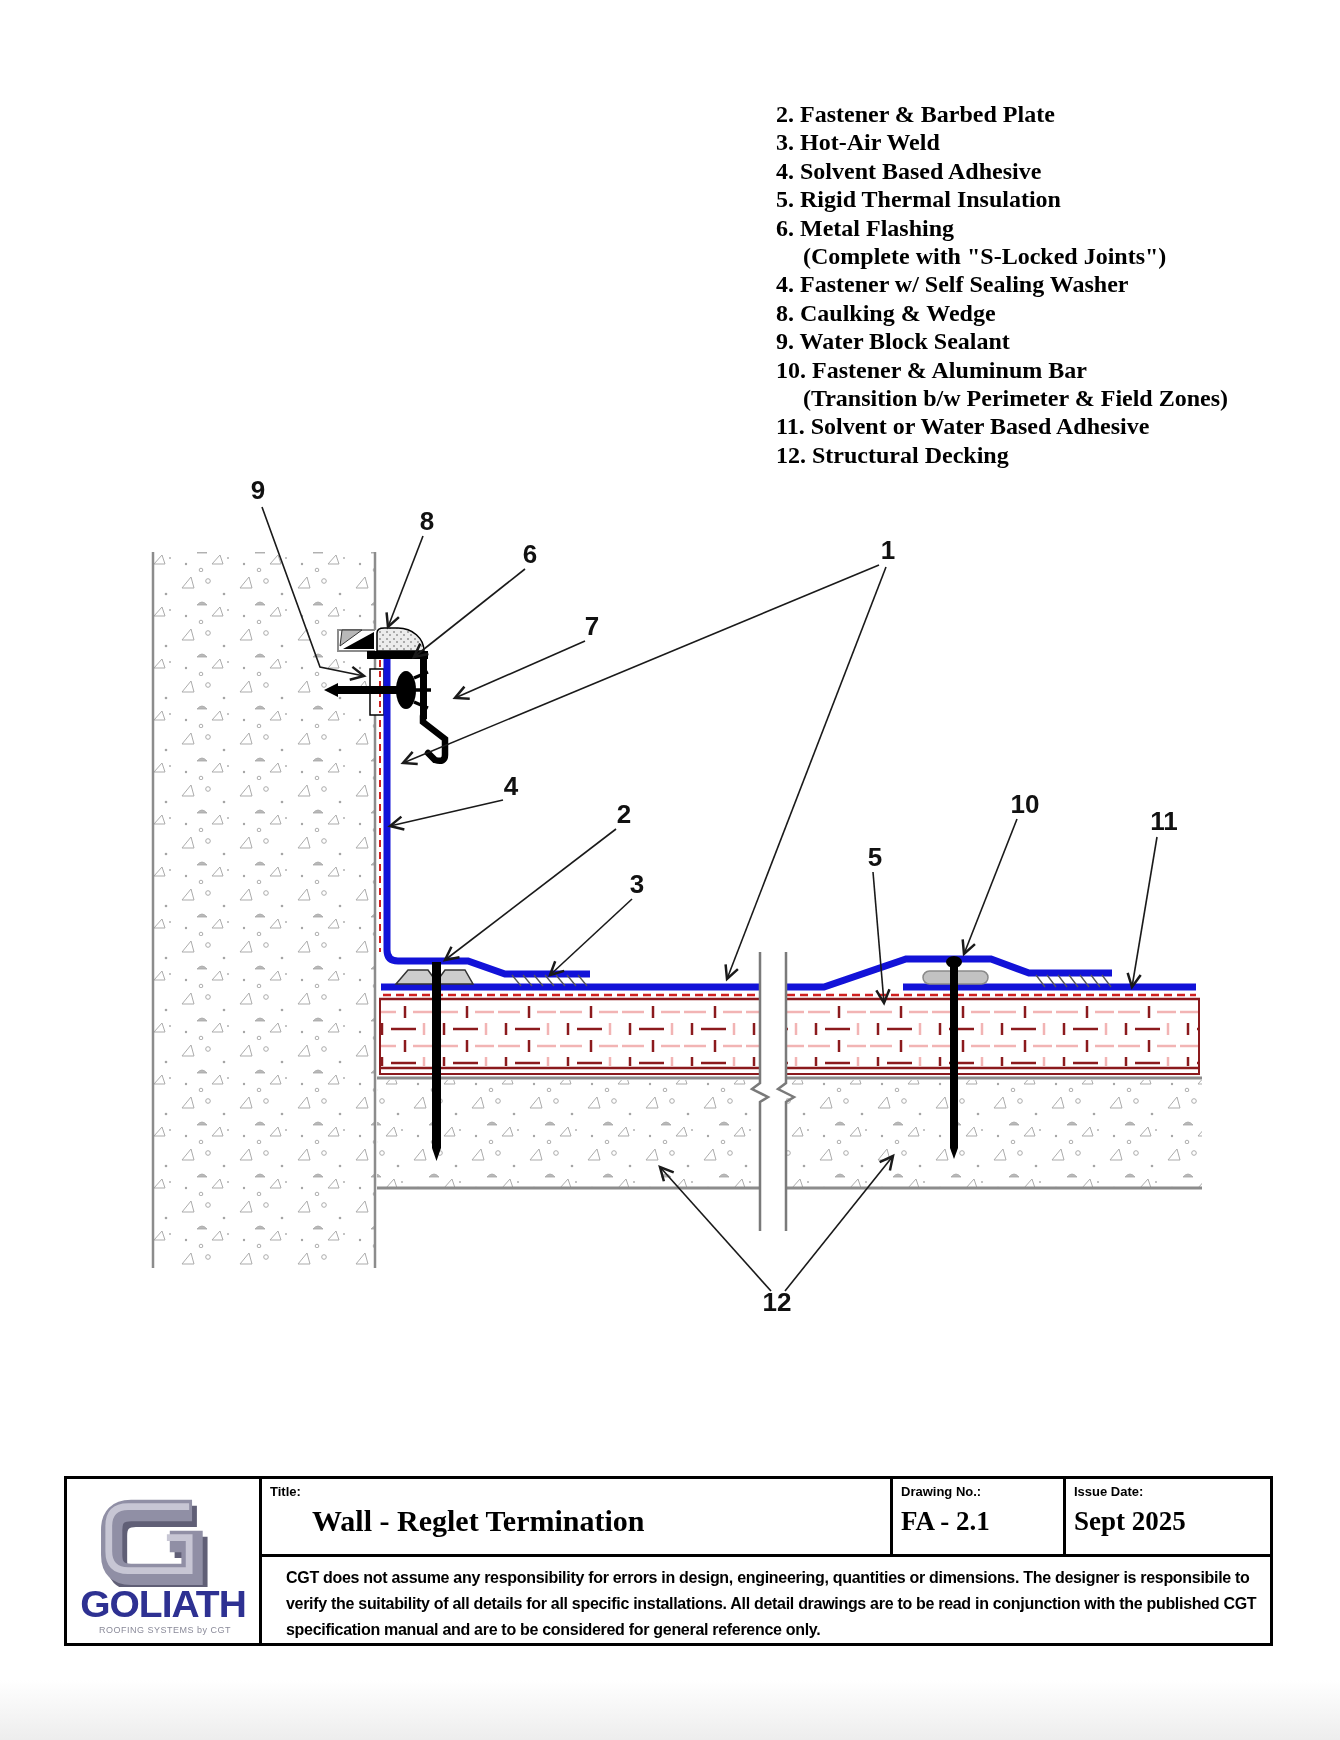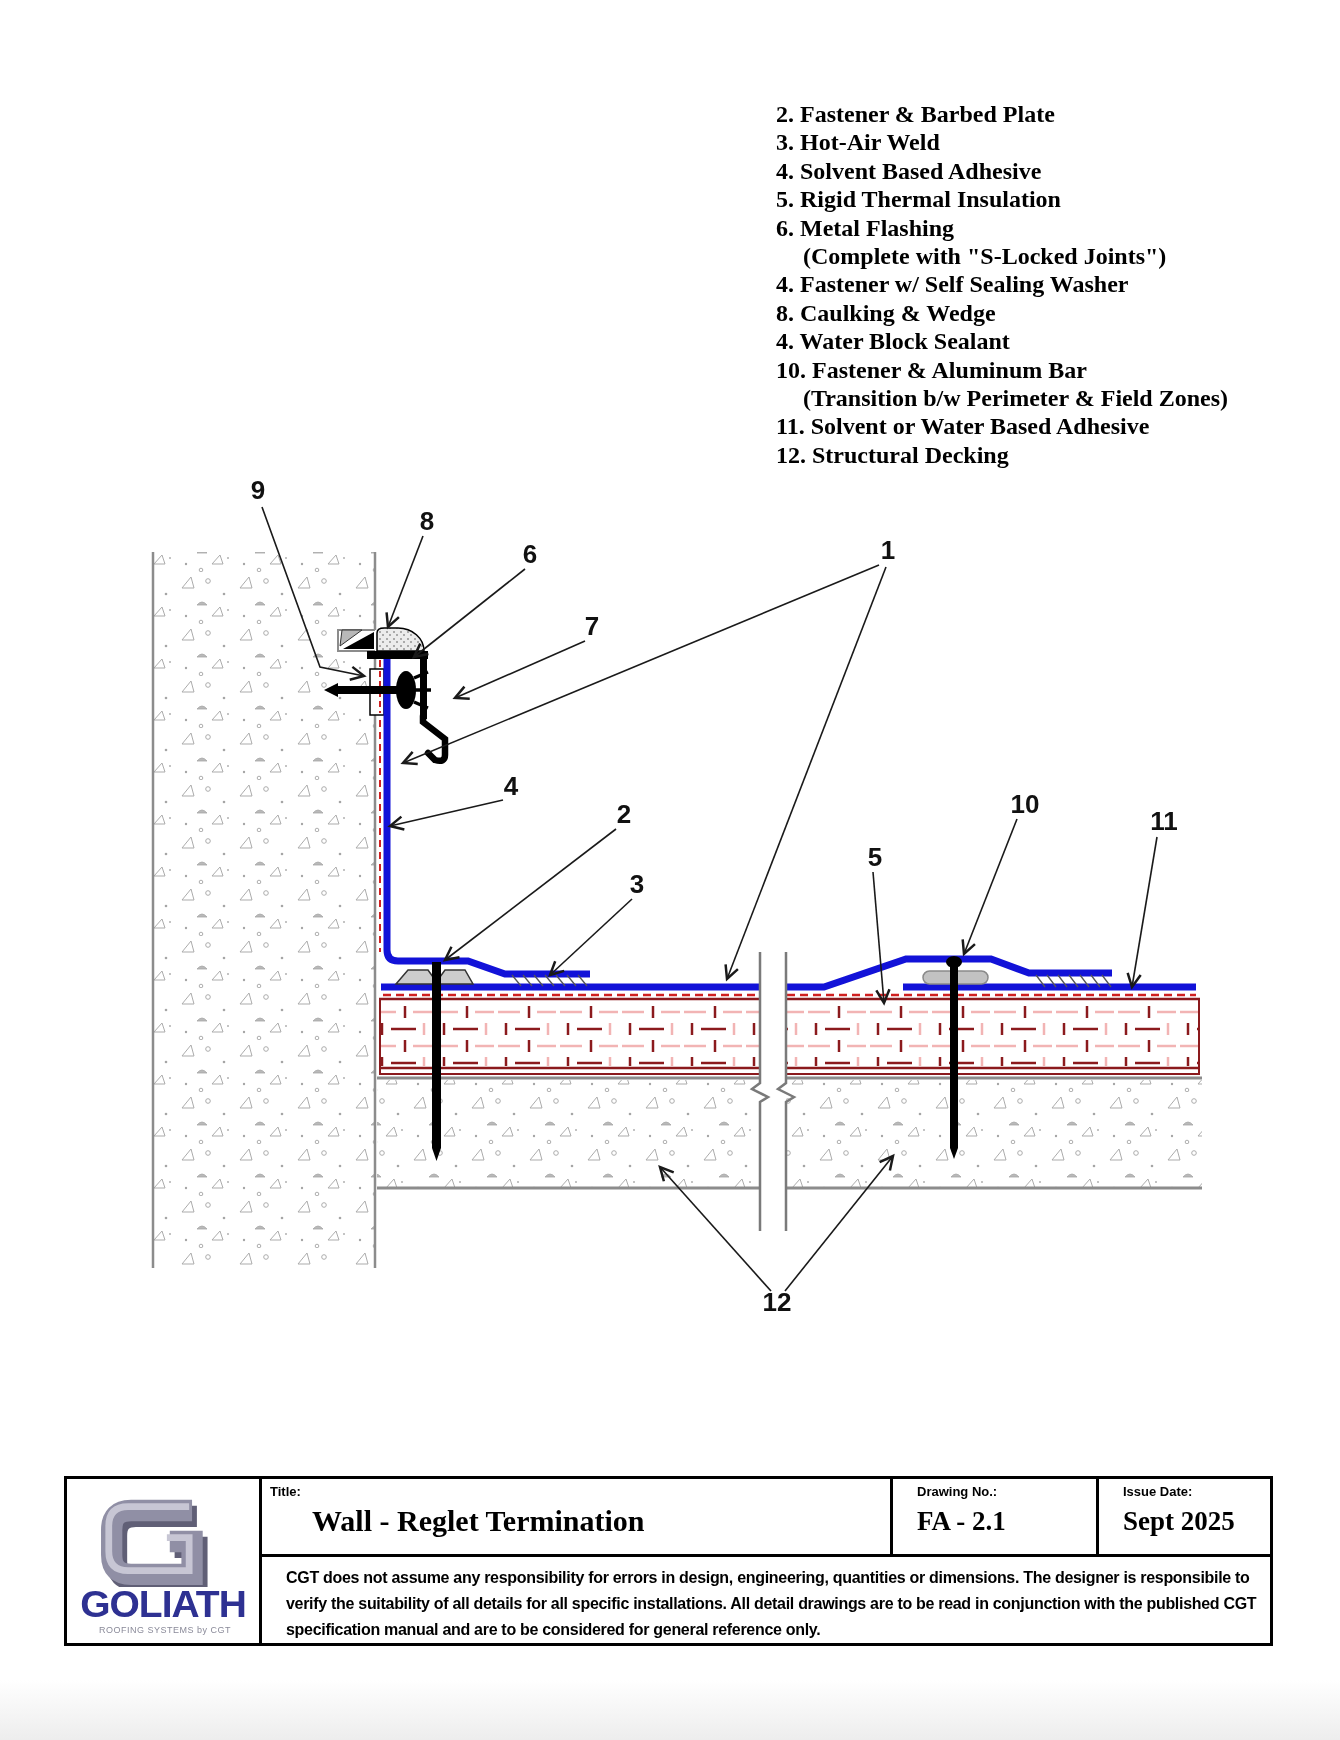--- a/index.html
+++ b/index.html
@@ -21,23 +21,23 @@
     position:absolute;left:64px;top:1476px;width:1203px;height:164px;
     border:3px solid #000;display:flex;background:#fff;
   }
   .tb-logo{width:195px;border-right:3px solid #000;display:flex;flex-direction:column;
     align-items:center;padding-top:16px;box-sizing:border-box;}
   .logo-word{font-weight:bold;font-size:39px;color:#2e3192;letter-spacing:-1px;
     line-height:36px;transform:scaleY(0.95);}
   .logo-tag{font-size:9px;color:#8a8a99;letter-spacing:0.5px;margin-top:2px;
     align-self:flex-end;margin-right:28px;}
   .tb-right{flex:1;display:flex;flex-direction:column;}
-  .tb-top{height:86px;display:flex;border-bottom:3px solid #000;gap:16px;}
+  .tb-top{height:86px;display:flex;border-bottom:3px solid #000;}
   .tb-title{width:631px;border-right:3px solid #000;padding:5px 8px;box-sizing:border-box;}
-  .tb-drw{width:190px;border-right:3px solid #000;padding:5px 8px;box-sizing:border-box;}
+  .tb-drw{width:173px;border-right:3px solid #000;padding:5px 8px;box-sizing:border-box;}
   .tb-iss{flex:1;padding:5px 8px;box-sizing:border-box;}
   .cell-label{font-size:13px;font-weight:bold;color:#000;}
   .tb-title-text{font-family:"Liberation Serif",serif;font-weight:bold;font-size:30px;
     margin:5px 0 0 42px;color:#000;}
   .tb-val{font-family:"Liberation Serif",serif;font-weight:bold;font-size:27px;
     text-align:left;margin-top:7px;color:#000;}
   .tb-disc{flex:1;padding:8px 6px 0 24px;font-size:16px;font-weight:bold;
     line-height:26px;letter-spacing:-0.3px;color:#000;}
   .pagefade{position:absolute;left:0;right:0;bottom:0;height:60px;
     background:linear-gradient(#ffffff,#ededed);}
@@ -47,21 +47,21 @@
 
 <div class="legend">
   <div>2. Fastener &amp; Barbed Plate</div>
   <div>3. Hot-Air Weld</div>
   <div>4. Solvent Based Adhesive</div>
   <div>5. Rigid Thermal Insulation</div>
   <div>6. Metal Flashing</div>
   <div class="ind">(Complete with "S-Locked Joints")</div>
   <div>4. Fastener w/ Self Sealing Washer</div>
   <div>8. Caulking &amp; Wedge</div>
-  <div>4. Water Block Sealant</div>
+  <div>9. Water Block Sealant</div>
   <div>10. Fastener &amp; Aluminum Bar</div>
   <div class="ind">(Transition b/w Perimeter &amp; Field Zones)</div>
   <div>11. Solvent or Water Based Adhesive</div>
   <div>12. Structural Decking</div>
 </div>
 
 <svg class="drawing" width="1340" height="1470" viewBox="0 0 1340 1470">
   <defs>
     <pattern id="concrete" width="58" height="52" patternUnits="userSpaceOnUse">
       <path d="M8,16 L20,16 L17,5 Z" fill="none" stroke="#ababab" stroke-width="1"></path>

